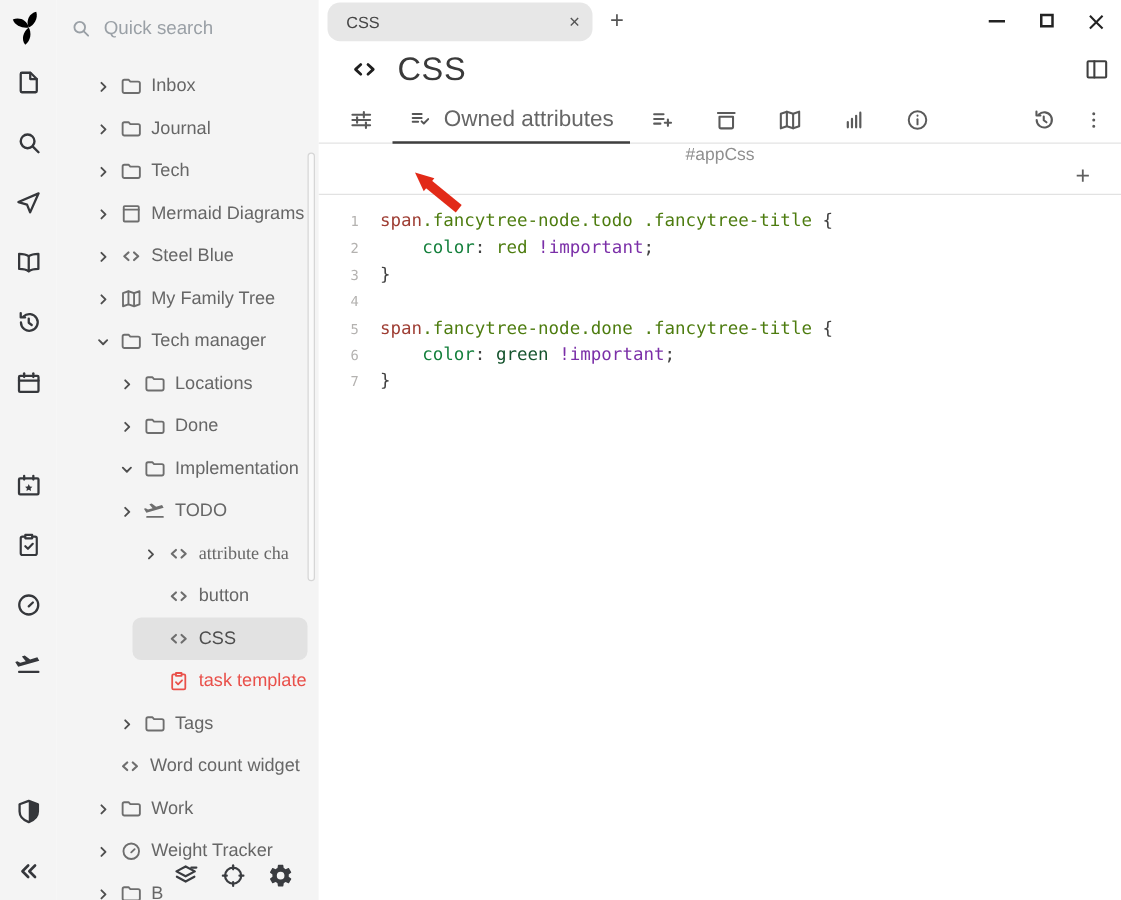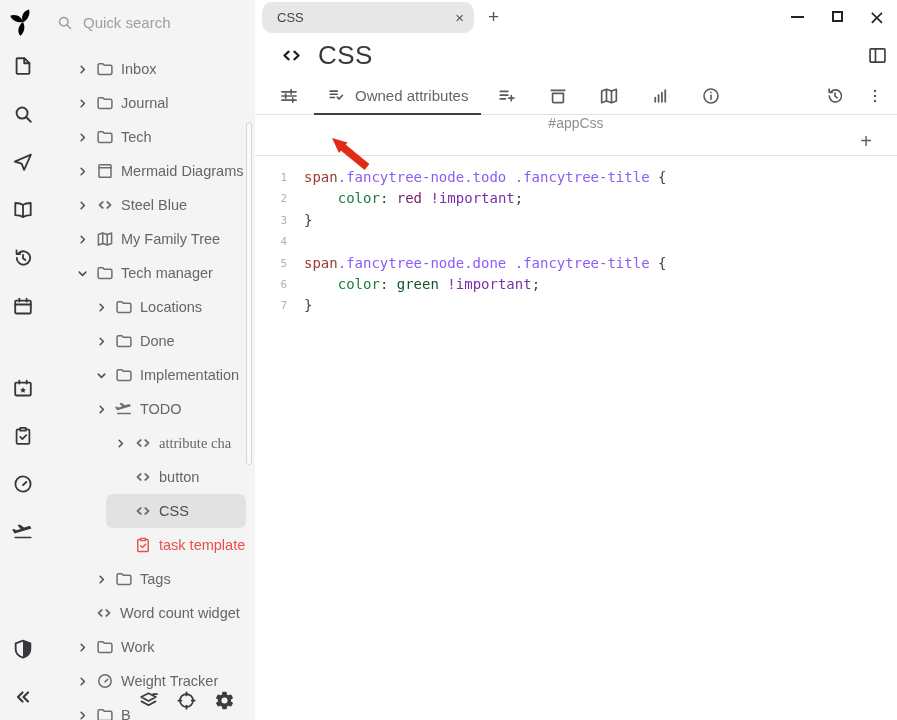--- a/index.html
+++ b/index.html
@@ -49,38 +49,38 @@
   .max-glyph{width:11px;height:11px;border:2px solid #232323;box-sizing:border-box;}
   .close-glyph{font-size:20px;line-height:1;font-family:"DejaVu Sans",sans-serif;}
 
   .titlerow{height:45px;display:flex;align-items:center;padding-left:25px;}
   .title-icon{color:#1f1f1f;display:flex;align-items:center;}
   .note-title{font-size:26px;color:#3a3a3a;margin-left:15px;letter-spacing:.5px;}
   .split-btn{margin-left:auto;margin-right:9px;color:#3f3f3f;display:flex;align-items:center;cursor:pointer;}
 
   .ribbon{height:36px;display:flex;align-items:stretch;border-bottom:1px solid #e4e4e4;padding-left:8px;}
   .ricon{width:51px;display:flex;align-items:center;justify-content:center;color:#5a5a5a;cursor:pointer;}
-  .rtab{display:flex;align-items:center;gap:9px;padding:0 13px;font-size:15px;color:#666;
+  .rtab{display:flex;align-items:center;gap:9px;padding:0 13px;font-size:18px;color:#666;
     border-bottom:2px solid #3f3f3f;margin-bottom:-1px;cursor:pointer;}
   .rtab .ric{display:flex;align-items:center;color:#555;}
   .rright{margin-left:auto;display:flex;align-items:stretch;padding-right:2px;}
   .rright .ricon{width:40px;}
 
   .attrrow{height:40px;display:flex;align-items:center;padding:0 25px 0 25px;border-bottom:1px solid #e2e2e2;
     font-size:14px;color:#8f8f8f;flex-direction:column;}
   .attr-add{margin-left:auto;font-size:20px;font-weight:300;color:#5f5f5f;cursor:pointer;line-height:1;}
 
   .editor{flex:1;padding-top:11px;font-family:"DejaVu Sans Mono",monospace;font-size:14px;
     line-height:21.4px;cursor:text;overflow:hidden;}
   .cline{display:flex;}
   .gut{width:41px;flex-shrink:0;text-align:right;padding-right:9px;box-sizing:border-box;color:#b4b2b0;
     font-size:11px;user-select:none;}
   .code{white-space:pre;color:#424242;margin-left:8px;}
-  .tk-tag{color:#9e3d33;}  .tk-sel{color:#8b5cf6;}  .tk-prop{color:#15803d;}
-  .tk-punct{color:#424242;} .tk-vred{color:#701a75;} .tk-vpurp{color:#14532d;}
+  .tk-tag{color:#9e3d33;}  .tk-sel{color:#4d7c0f;}  .tk-prop{color:#15803d;}
+  .tk-punct{color:#424242;} .tk-vred{color:#4d7c0f;} .tk-vpurp{color:#14532d;}
   .tk-imp{color:#7b2fa8;}  .tk-plain{color:#424242;}
 
   .annotation-arrow{position:absolute;left:70px;top:135px;z-index:6;pointer-events:none;}
   svg{display:block;}
 </style>
 </head>
 <body>
 
 <div class="app">
 

